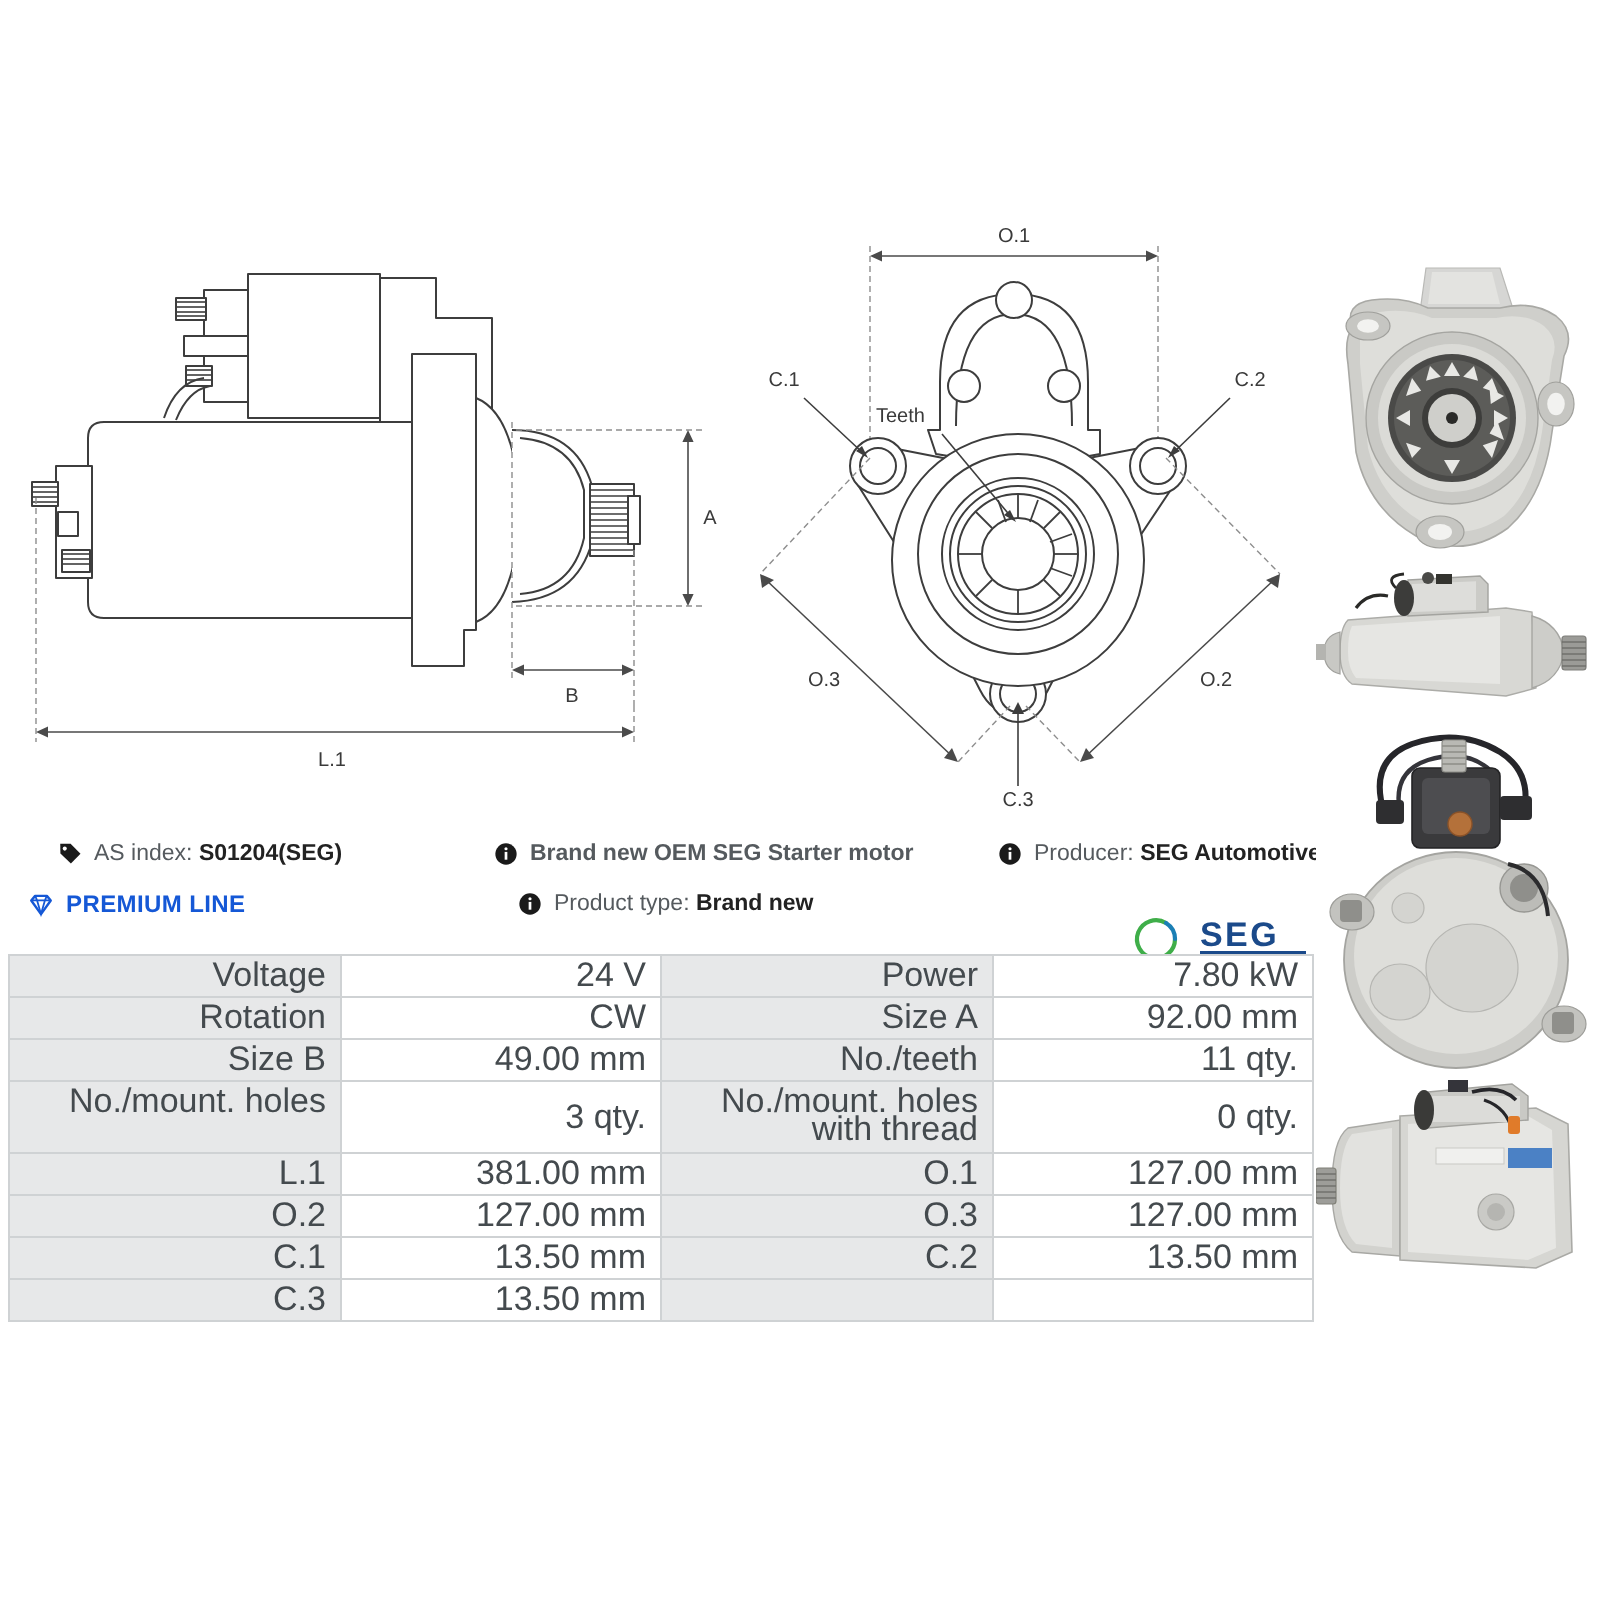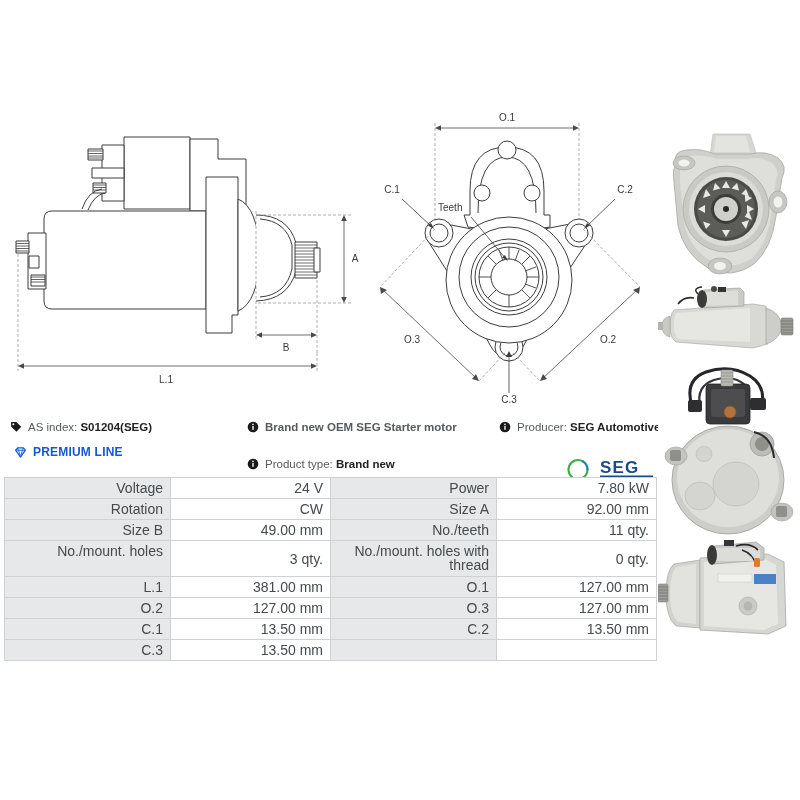--- a/index.html
+++ b/index.html
@@ -51,44 +51,44 @@
     width: 13px; height: 14px;
   }
   .info-item .txt { display: inline-block; }
   .info-item .val { font-weight: bold; color: #222; }
   .premium {
     color: #1558d6;
     font-weight: bold;
     font-size: 12px;
     letter-spacing: 0.2px;
   }
-  #ii-asindex  { left: 9px;  top: 2px; }
+  #ii-asindex  { left: 28px;  top: 2px; }
   #ii-premium  { left: 14px;  top: 27px; }
   #ii-brandnew { left: 246px; top: 2px; font-weight: bold; }
-  #ii-ptype    { left: 246px; top: 27px; margin-top: 12px; }
+  #ii-ptype    { left: 258px; top: 27px; }
   #ii-producer { left: 498px; top: 2px; align-items: flex-end; }
 
   
   #seg-logo {
     position: absolute;
     left: 560px; top: 437px;
     width: 98px; height: 34px; margin-top: 18px;
   }
 
   
   #spec-table {
     position: absolute;
     left: 4px; top: 477px;
     width: 652px;
     border-collapse: collapse;
     table-layout: fixed;
   }
   #spec-table td {
     border: 1px solid #cfd2d4;
-    font-size: 14px;
+    font-size: 17px;
     color: #444a4e;
     padding: 3px 7px 3px 6px;
     height: 20px;
     vertical-align: middle;
     line-height: 14px;
   }
   #spec-table td.lbl {
     background: #e7e8e9;
     text-align: right;
     width: 166px;

